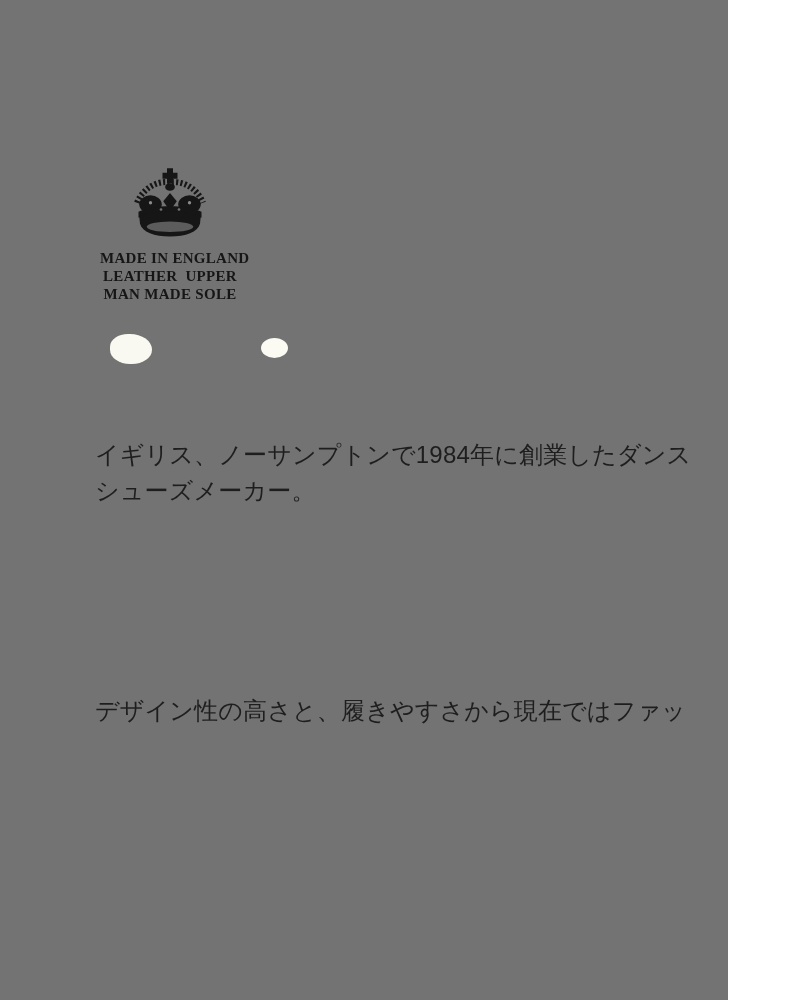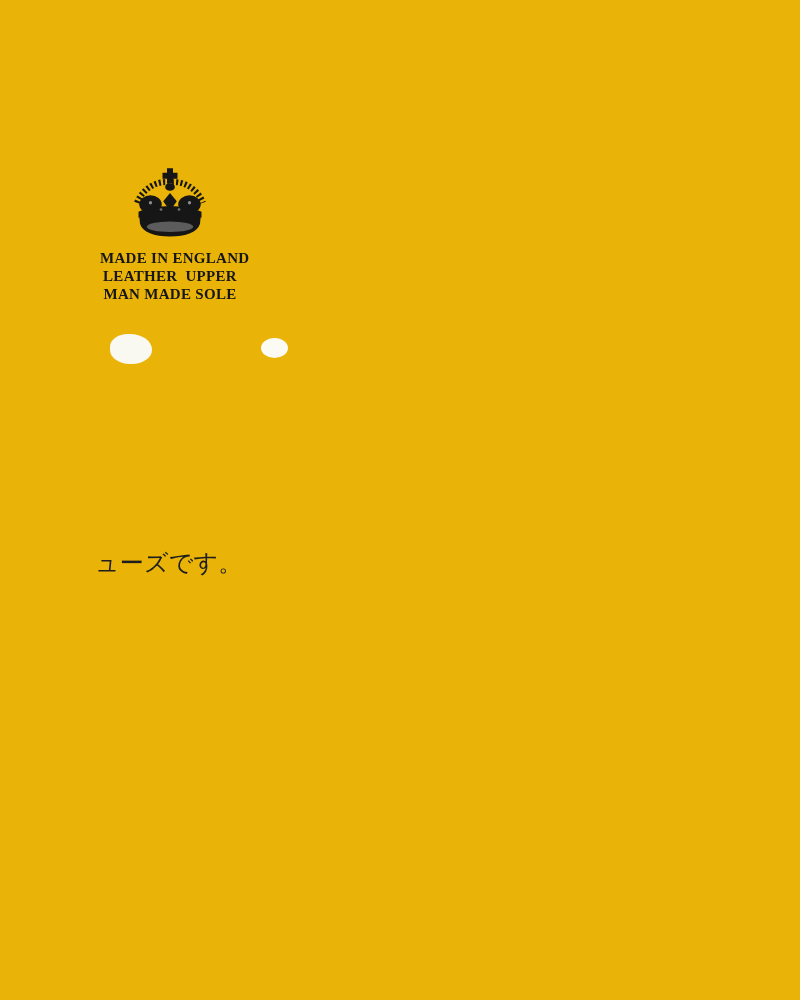--- a/index.html
+++ b/index.html
@@ -2,23 +2,23 @@
 <html><head>
 <meta charset="utf-8">
 <style>
   html, body {
     margin: 0;
     padding: 0;
     background: #ffffff;
   }
   .page {
     position: relative;
-    width: 800px;
+    width: 728px;
     height: 1000px;
-    background: #eab308;
+    background: #737373;
     overflow: hidden;
   }
 
   
   .stamp {
     position: absolute;
     left: 100px;
     top: 168px;
     width: 140px;
     text-align: center;
@@ -108,23 +108,26 @@
     <div class="stamp-line">MADE IN ENGLAND</div>
     <div class="stamp-line">LEATHER  UPPER</div>
     <div class="stamp-line">MAN MADE SOLE</div>
   </div>
 
   <div class="wm wm1"></div>
   <div class="wm wm2"></div>
 
   <div class="description">
     <p>
+      <span>イギリス、ノーサンプトンで1984年に創業したダンス</span><br>
+      <span>シューズメーカー。</span>
+    </p>
+    <p>
       <br>
       <br>
       <br>
-      <span>ューズです。</span>
     </p>
     <p>
-      <br>
+      <span>デザイン性の高さと、履きやすさから現在ではファッ</span><br>
     </p>
   </div>
 
 </div>
 
 </body></html>

